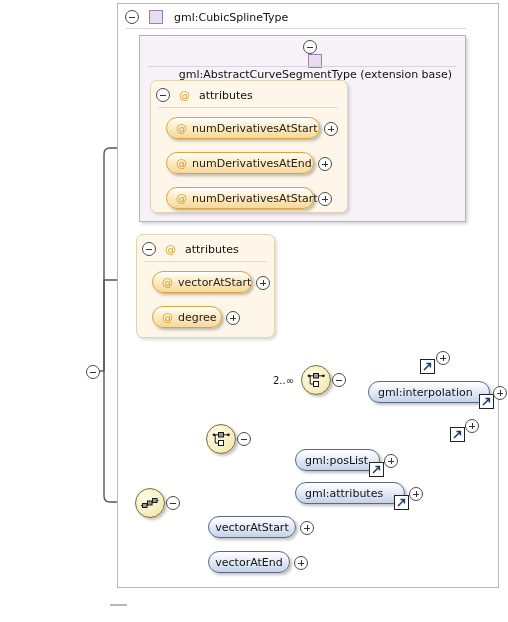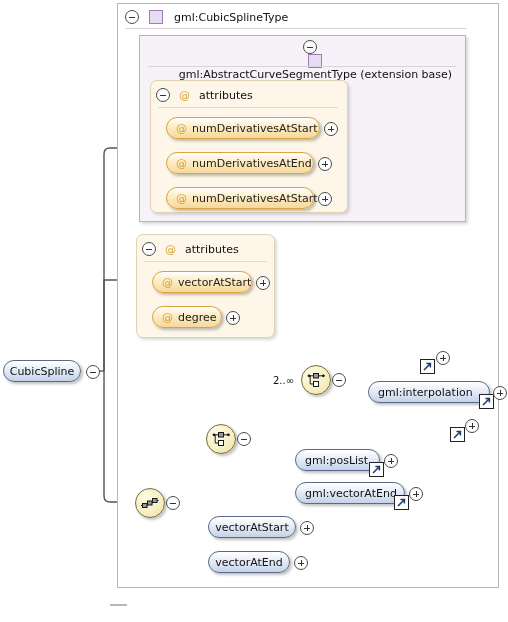--- a/index.html
+++ b/index.html
@@ -169,23 +169,20 @@
     <span class="txt">vectorAtStart</span>
   </div>
   <span class="ctl plus" style="position:absolute;left:256px;top:276px;"></span>
 
   <div class="pill attr" style="left:152px;top:306px;width:70px;">
     <span class="at">@</span>
     <span class="txt">degree</span>
   </div>
   <span class="ctl plus" style="position:absolute;left:226px;top:311px;"></span>
 
-  <div class="pill elem" style="left:3px;top:360px;width:78px;justify-content:center;">
-    <span class="txt">CubicSpline</span>
-  </div>
   <span class="ctl" style="position:absolute;left:86px;top:365px;"></span>
 
   <div class="conn" style="left:135px;top:488px;">
     <svg width="18" height="14" viewBox="0 0 18 14">
       <g stroke="#1a1a1a" stroke-width="1" fill="#9a9a9a">
         <rect x="1.5" y="7.5" width="4.5" height="4"></rect>
         <rect x="6.5" y="5" width="4.5" height="4"></rect>
         <rect x="11.5" y="2.5" width="4.5" height="4"></rect>
       </g>
       <g stroke="#1a1a1a" stroke-width="1">
@@ -260,21 +257,21 @@
     <span class="txt">gml:posList</span>
   </div>
   <div class="refbadge" style="left:369px;top:462px;">
     <svg width="9" height="9" viewBox="0 0 9 9">
         <path d="M1,8 L7,2 M3.4,1.6 H7.4 V5.6" stroke="#1a3a6a" stroke-width="1.5" fill="none"></path>
       </svg>
   </div>
   <span class="ctl plus" style="position:absolute;left:384px;top:454px;"></span>
 
   <div class="pill elem" style="left:295px;top:482px;width:110px;">
-    <span class="txt">gml:vectorAtEnd</span>
+    <span class="txt">gml:attributes</span>
   </div>
   <div class="refbadge" style="left:394px;top:495px;">
     <svg width="9" height="9" viewBox="0 0 9 9">
         <path d="M1,8 L7,2 M3.4,1.6 H7.4 V5.6" stroke="#1a3a6a" stroke-width="1.5" fill="none"></path>
       </svg>
   </div>
   <span class="ctl plus" style="position:absolute;left:409px;top:487px;"></span>
 
   <div class="pill elem" style="left:208px;top:516px;width:88px;justify-content:center;">
     <span class="txt">vectorAtStart</span>

